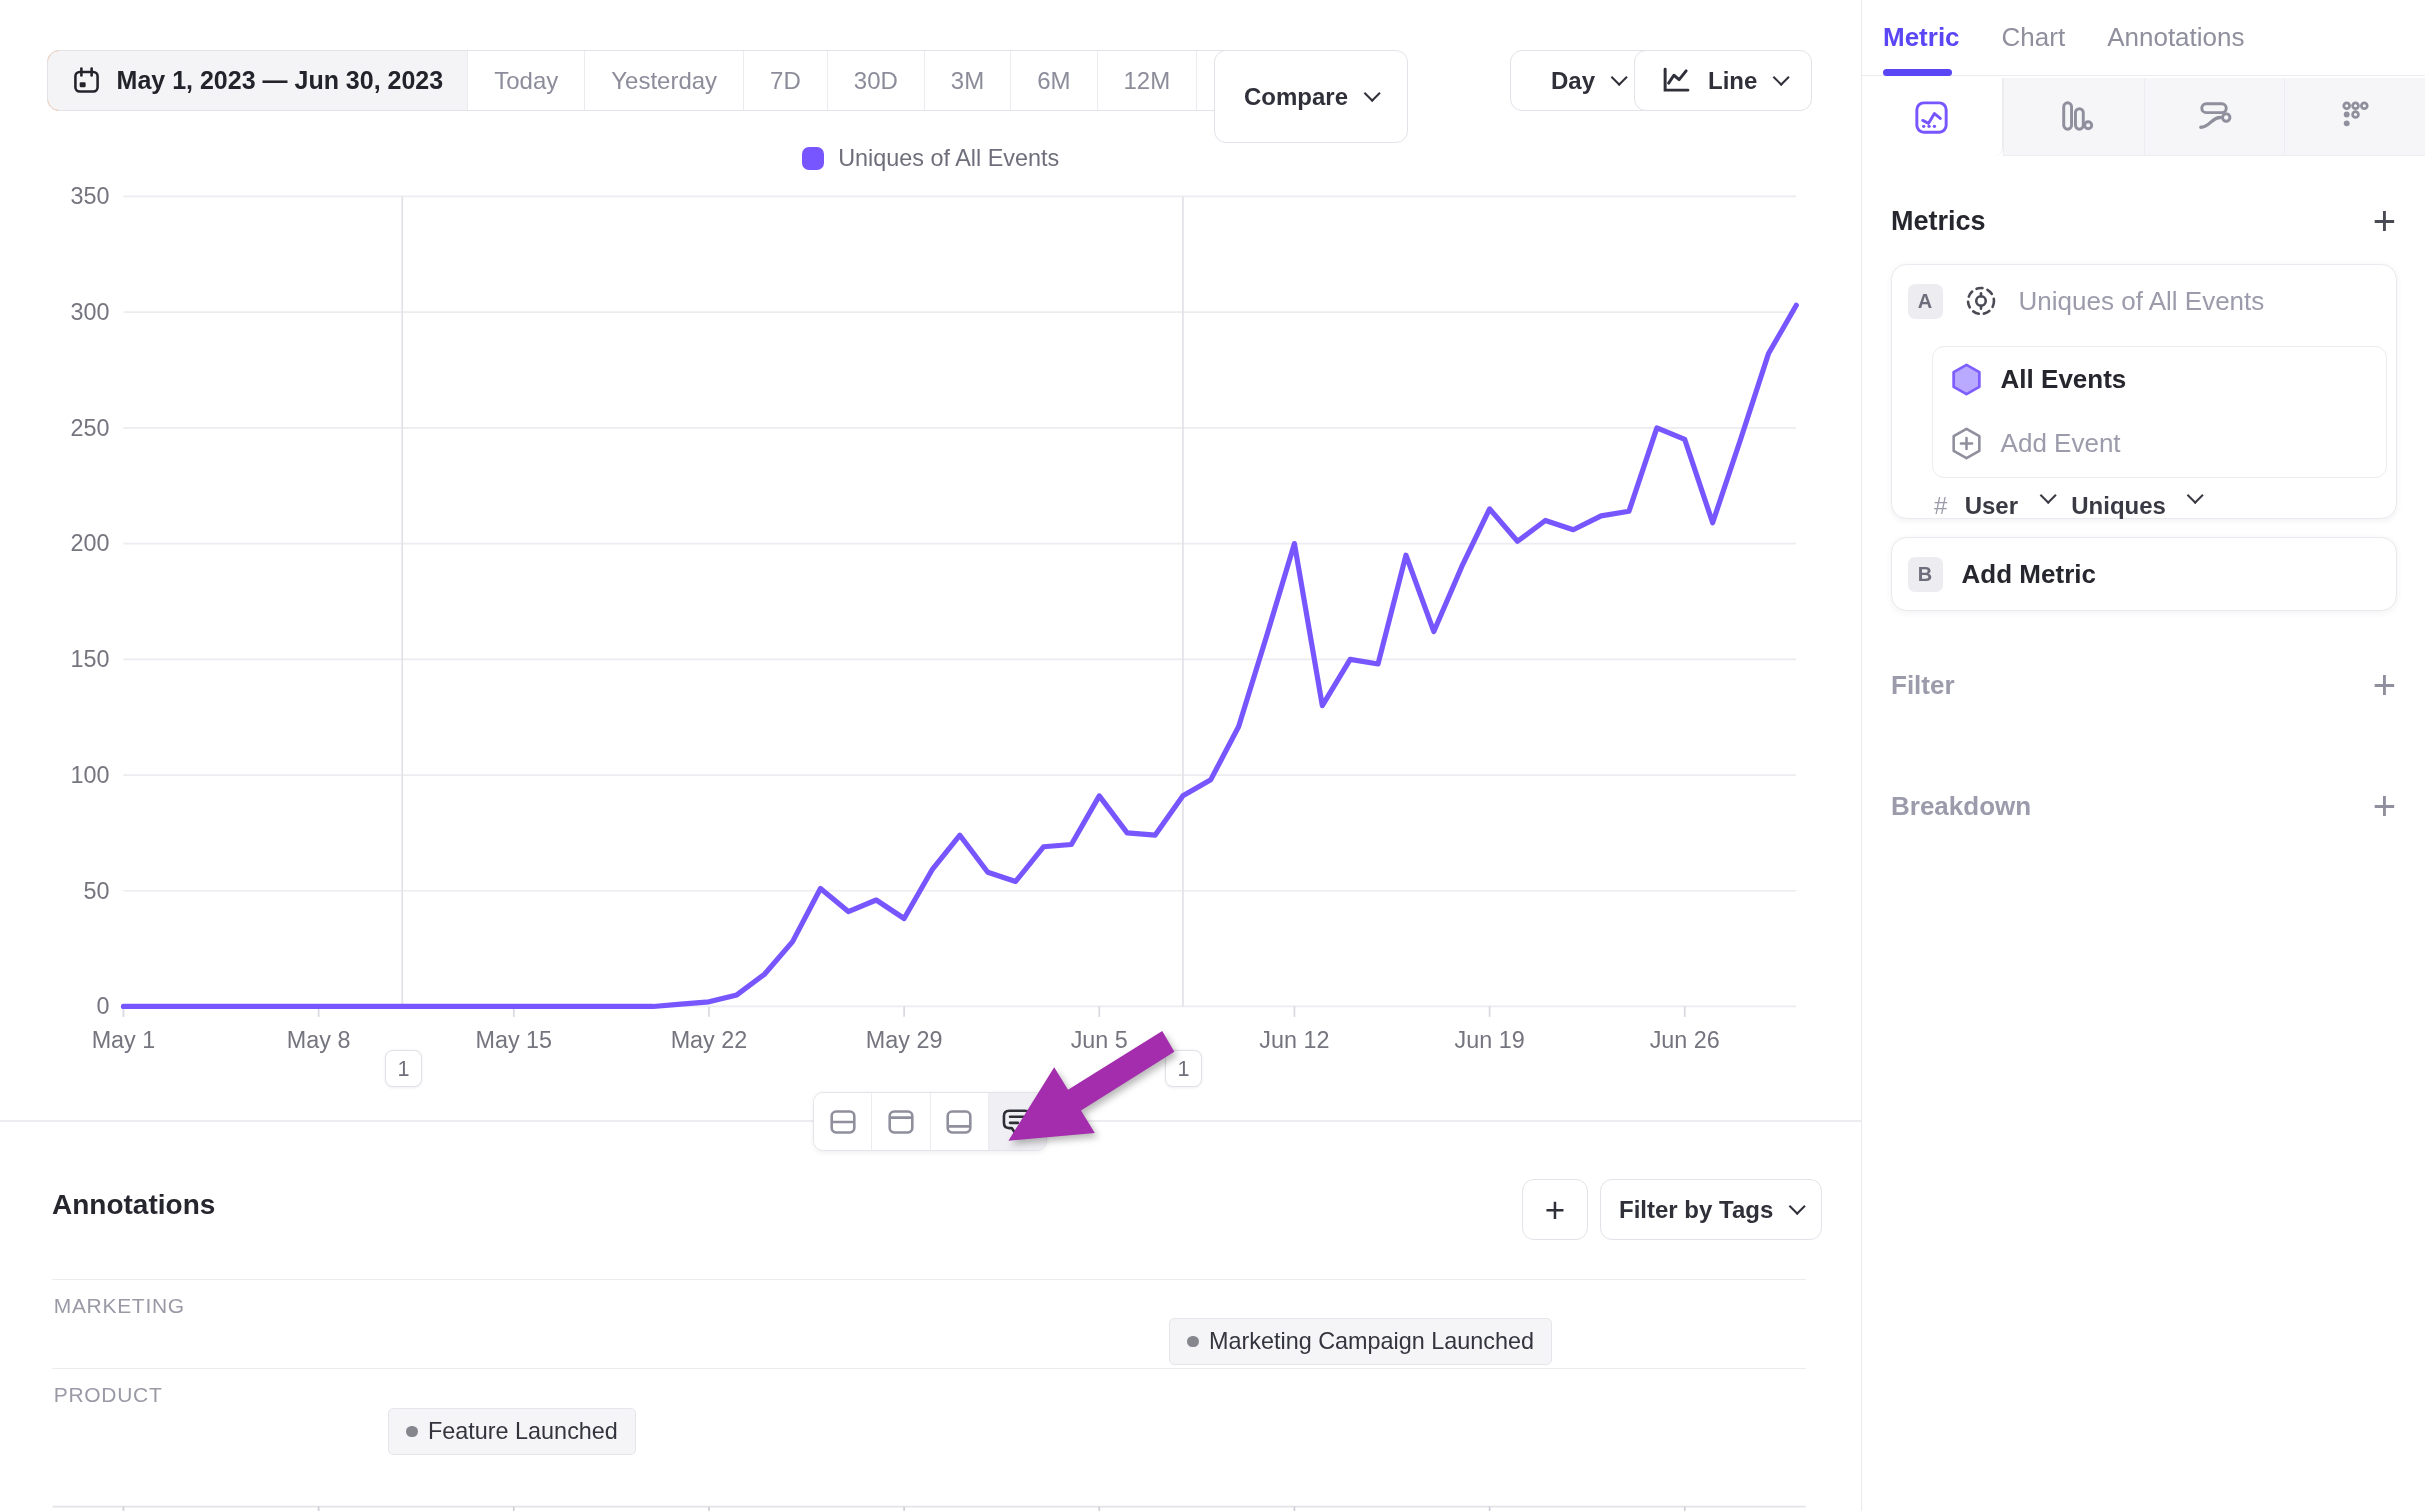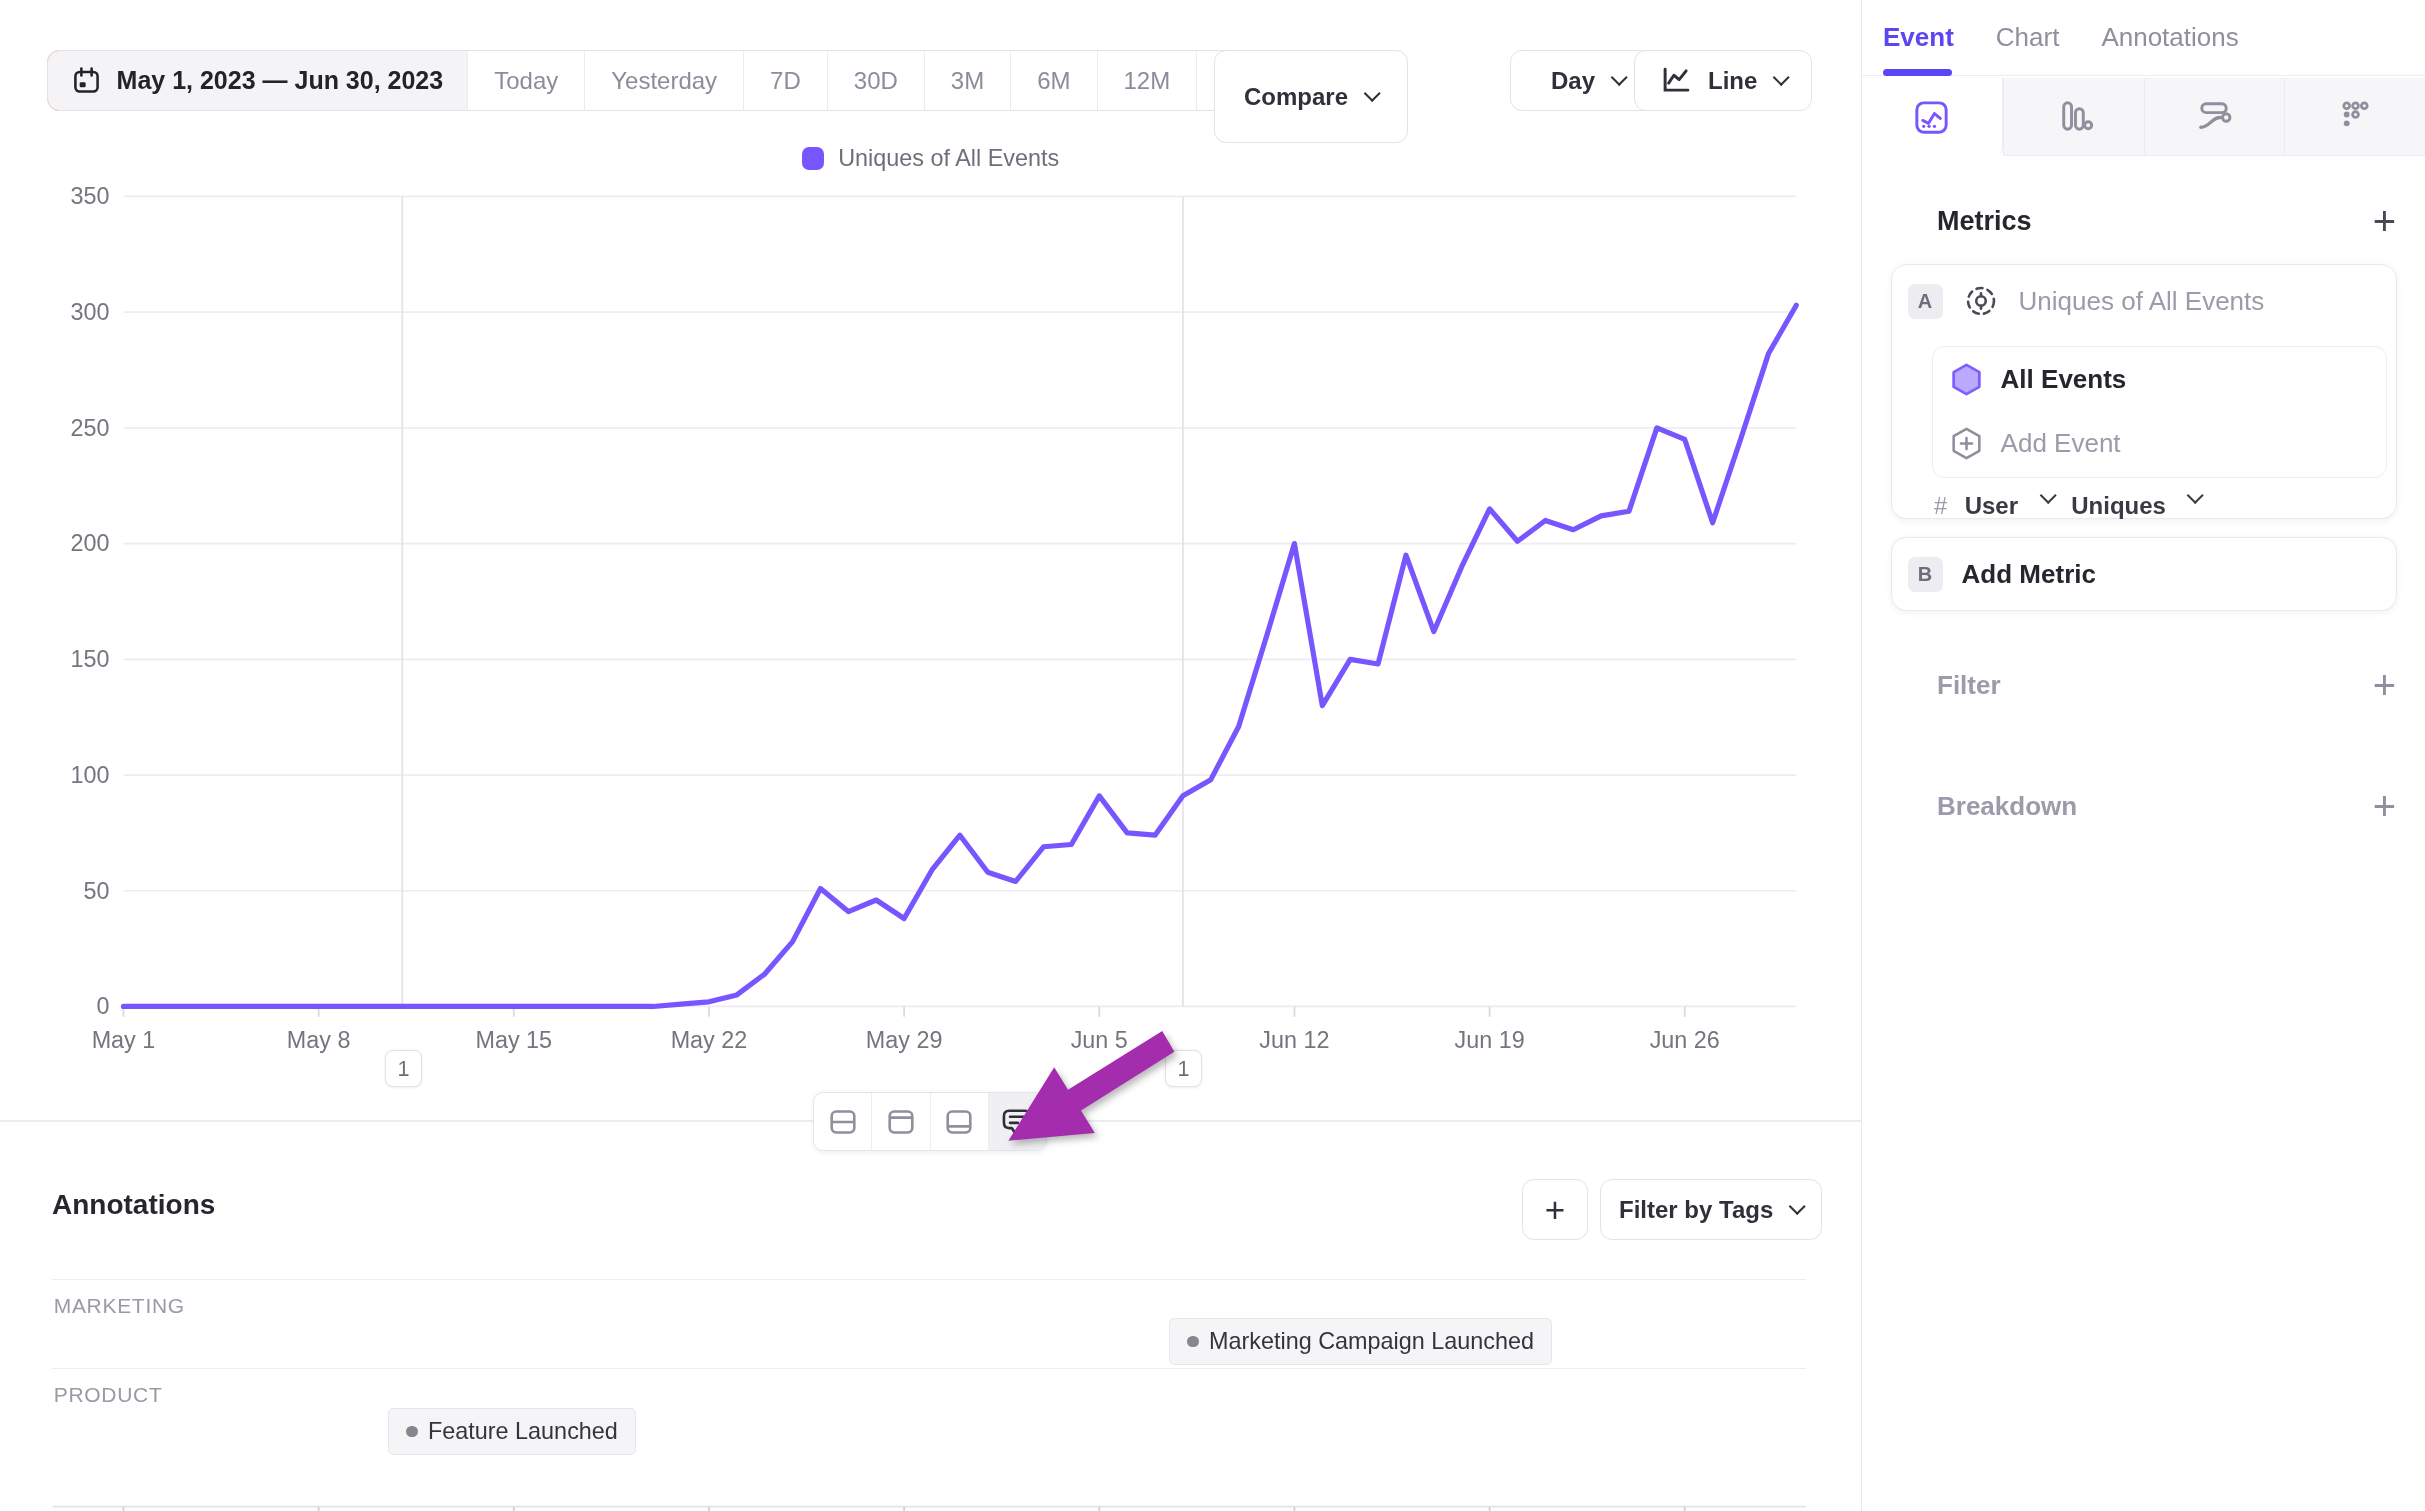--- a/index.html
+++ b/index.html
@@ -50,21 +50,21 @@
   .sidebar{left:1861px;top:0;width:564px;height:1511px;background:#fff;border-left:1.7px solid #e9e9ee;box-sizing:border-box;}
   .side-tabs{position:absolute;left:0;top:0;width:100%;height:76px;border-bottom:1.7px solid #ececf1;
     display:flex;align-items:center;gap:42px;padding-left:21px;box-sizing:border-box;}
   .side-tab{font-size:26px;color:#8f8f9d;cursor:pointer;}
   .side-tab.active{color:#5b46f5;font-weight:600;}
   .tab-underline{position:absolute;left:21px;top:69px;width:69px;height:7px;border-radius:4.3px;background:#5b46f5;}
   .type-tabs{position:absolute;left:0;top:78px;width:100%;height:78px;display:flex;}
   .type-tab{flex:1;display:flex;align-items:center;justify-content:center;background:#f6f6f8;
     border-bottom:1.7px solid #ececf1;border-left:1.7px solid #ececf1;box-sizing:border-box;cursor:pointer;}
   .type-tab.active{background:#fff;border-bottom:none;border-left:none;border-right:1.7px solid #ececf1;border-bottom-right-radius:8.7px;}
-  .sec-head{position:absolute;left:29px;right:29px;display:flex;align-items:center;justify-content:space-between;margin-left:46px;}
+  .sec-head{position:absolute;left:29px;right:29px;display:flex;align-items:center;justify-content:space-between;}
   .sec-title{font-size:27px;font-weight:700;color:#26262e;}
   .sec-title.muted{color:#9b9bab;font-weight:600;font-size:26px;}
   .plus-glyph{font-size:40px;font-weight:400;color:#4a4a55;line-height:1;cursor:pointer;}
   .plus-glyph.gray{color:#8f8f9d;}
   .metric-card{position:absolute;left:29px;width:506px;background:#fff;border:1.7px solid #e9e9ef;border-radius:15.6px;
     box-shadow:0 1.7px 6px rgba(40,40,70,.06);box-sizing:border-box;}
   .letter-badge{width:35px;height:35px;border-radius:7px;background:#ededf1;display:flex;align-items:center;
     justify-content:center;font-size:20px;font-weight:700;color:#6d6d7b;flex:none;}
   .metric-row-a{position:absolute;left:15.6px;top:17.3px;display:flex;align-items:center;gap:19px;cursor:pointer;}
   .metric-name{font-size:26px;color:#9b9bab;}
@@ -224,21 +224,21 @@
 
   <div class="abs ann-row" style="top:1368px;height:139px;">
     <div class="ann-row-label">PRODUCT</div>
   </div>
   <div class="abs ann-row" style="top:1279px;height:87px;">
     <div class="ann-row-label">MARKETING</div>
   </div>
 
   <div class="abs sidebar">
     <div class="side-tabs">
-      <span class="side-tab active">Event</span>
+      <span class="side-tab active">Metric</span>
       <span class="side-tab">Chart</span>
       <span class="side-tab">Annotations</span>
       <span class="tab-underline"></span>
     </div>
 
     <div class="type-tabs">
       <div class="type-tab active">
         <svg width="43" height="43" viewBox="0 0 44 44">
           <rect x="7" y="7" width="30" height="30" rx="7" fill="none" stroke="#7856ff" stroke-width="3"></rect>
           <polyline points="13,25 19,28 25,18 31,23" fill="none" stroke="#7856ff" stroke-width="3" stroke-linecap="round" stroke-linejoin="round"></polyline>

